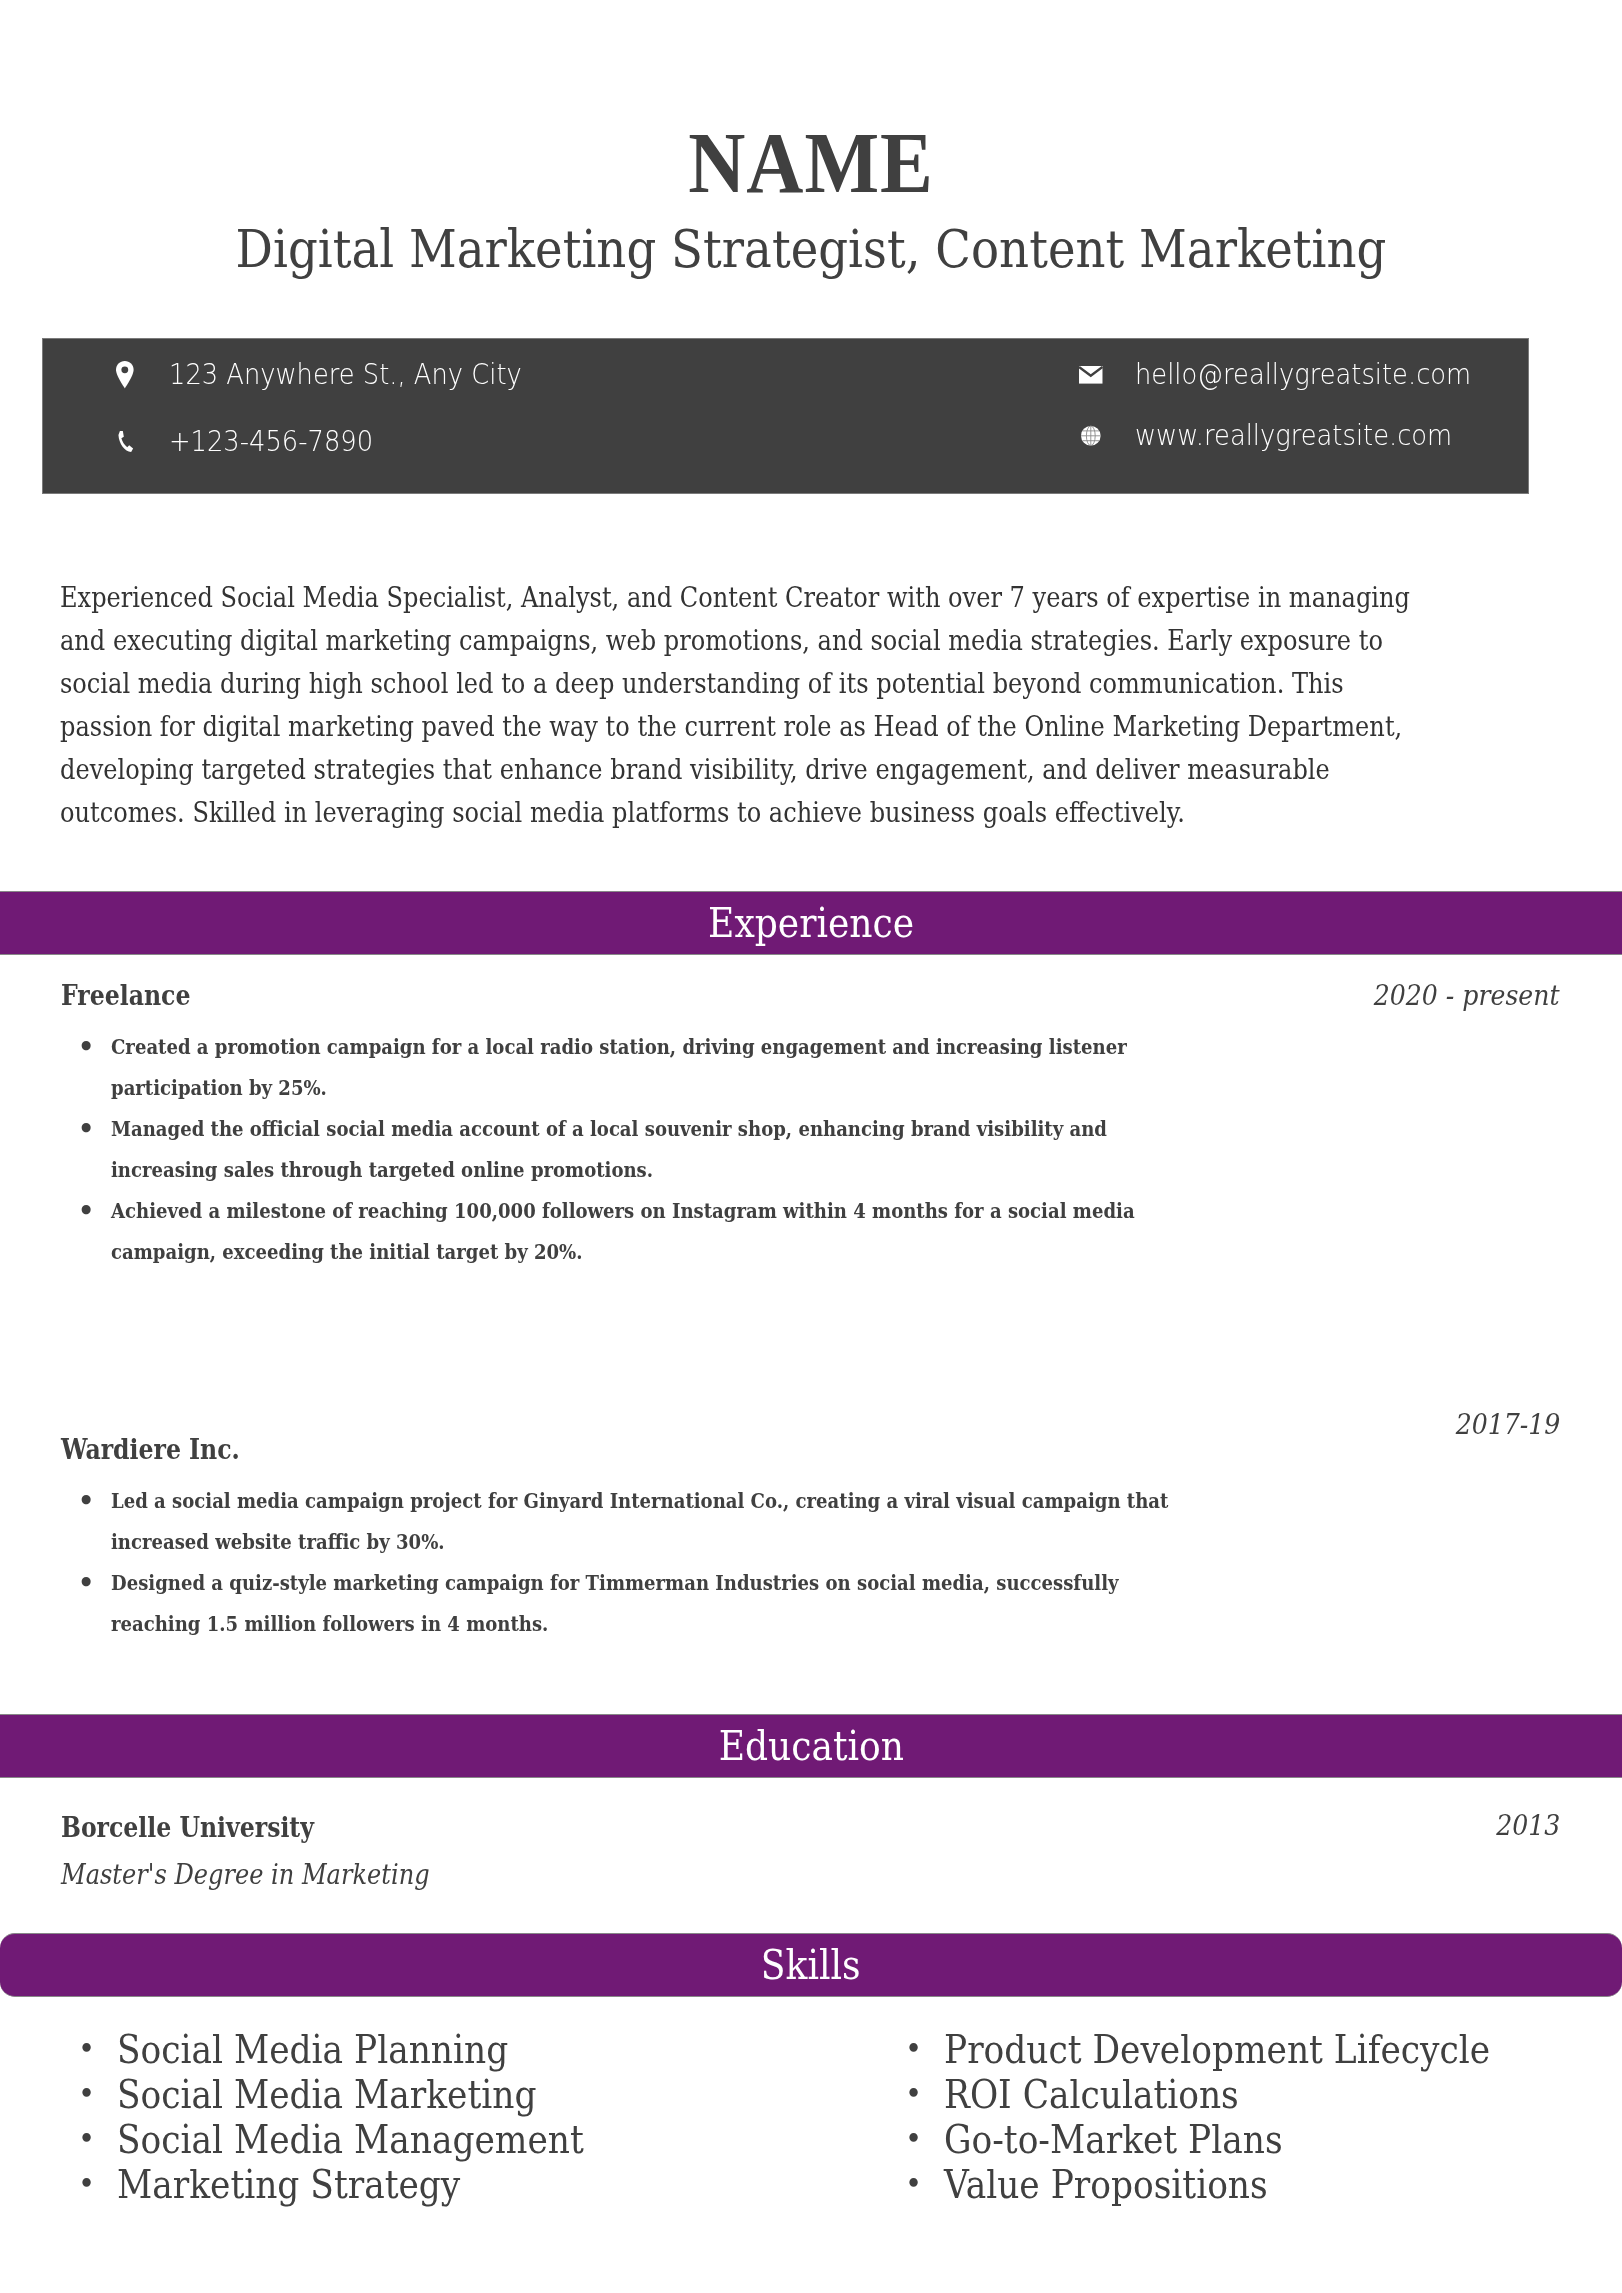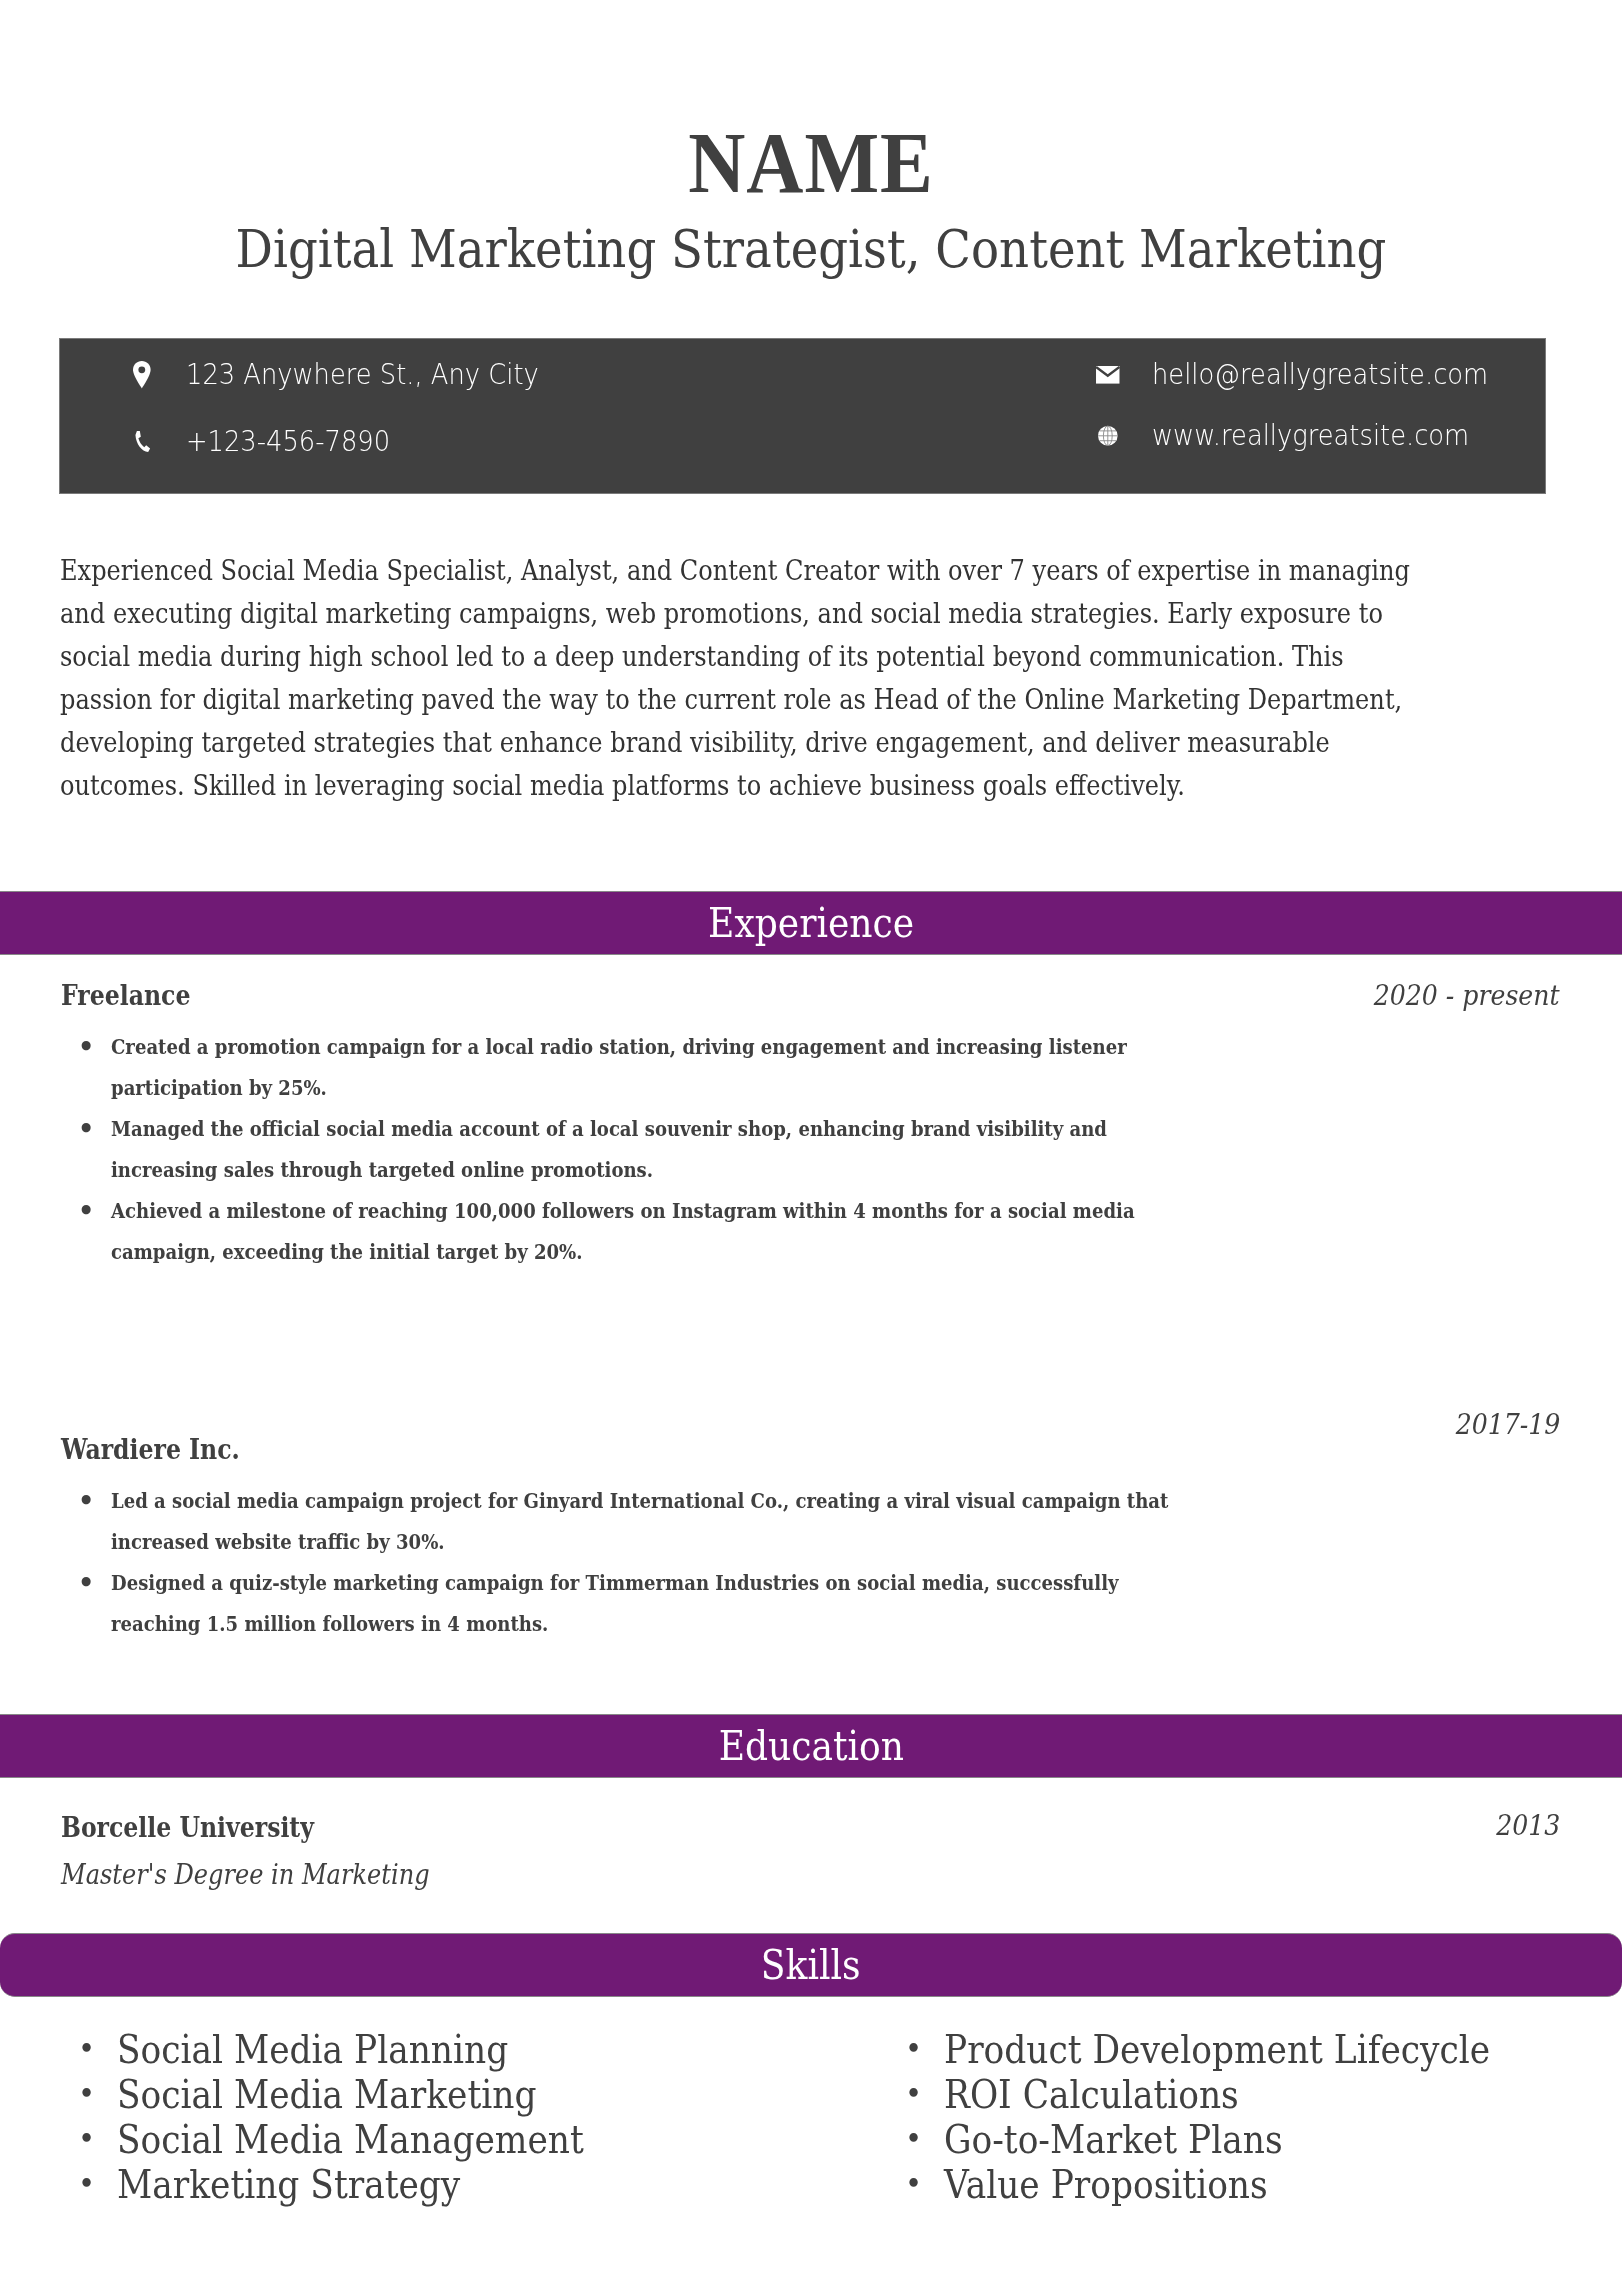--- a/index.html
+++ b/index.html
@@ -2,30 +2,30 @@
 <html><head>
 <meta charset="utf-8">
 <style>
   * { box-sizing: border-box; margin: 0; padding: 0; }
   html, body { width: 1622px; height: 2294px; background: #ffffff; }
   body { position: relative; color: #404040; font-family: "DejaVu Serif", "Liberation Serif", serif; overflow: hidden; }
 
   .name { position: absolute; top: 120px; left: 0; width: 1622px; text-align: center; font-family: "Liberation Serif", "DejaVu Serif", serif; font-size: 86px; font-weight: bold; color: #404040; letter-spacing: 1px; line-height: 1; transform: scaleX(0.92); }
   .role { position: absolute; top: 222px; left: 0; width: 1622px; text-align: center; font-family: "DejaVu Serif", "Liberation Serif", serif; font-size: 53px; color: #404040; line-height: 1; transform: scaleX(0.88); }
 
-  .contact-bar { position: absolute; left: 59px; top: 338px; width: 1487px; height: 156px; background: #404040; border: 1px solid #7a7a7a; }
+  .contact-bar { position: absolute; left: 42px; top: 338px; width: 1487px; height: 156px; background: #404040; border: 1px solid #7a7a7a; }
   .contact-item { position: absolute; display: flex; align-items: center; color: #ffffff; font-family: "DejaVu Sans", "Liberation Sans", sans-serif; font-weight: 300; font-size: 28px; line-height: 1; }
   .contact-item .icon { width: 25.5px; height: 29px; display: inline-flex; align-items: center; justify-content: center; margin-right: 31px; }
   .contact-item .txt { transform: scaleX(0.92); transform-origin: left center; white-space: nowrap; }
   .ci-address { left: 69px; top: 21.6px; }
   .ci-phone { left: 69px; top: 88px; }
   .ci-email { left: 1035px; top: 21.6px; text-align: right; }
   .ci-web { left: 1035px; top: 82px; }
 
-  .summary { position: absolute; left: 60px; top: 549px; width: 1509px; font-size: 28px; line-height: 43px; color: #333333; font-family: "DejaVu Serif", "Liberation Serif", serif; }
+  .summary { position: absolute; left: 60px; top: 576px; width: 1509px; font-size: 28px; line-height: 43px; color: #333333; font-family: "DejaVu Serif", "Liberation Serif", serif; }
   .summary span { display: block; white-space: nowrap; transform: scaleX(0.86); transform-origin: left center; }
 
   .section-band { position: absolute; left: 0; width: 1622px; height: 64px; background: #701a75; border-top: 1px solid #888; border-bottom: 1px solid #888; display: flex; align-items: center; justify-content: center; }
   .section-band .title { color: #ffffff; font-family: "DejaVu Serif", "Liberation Serif", serif; font-size: 41px; transform: scaleX(0.88); line-height: 1; }
   .band-exp { top: 891px; }
   .band-edu { top: 1714px; }
   .band-skills { top: 1933px; border-radius: 15px; }
 
   .org { position: absolute; left: 61px; font-size: 27.4px; font-weight: bold; color: #404040; font-family: "DejaVu Serif", "Liberation Serif", serif; transform: scaleX(0.86); transform-origin: left center; white-space: nowrap; line-height: 1; }
   .date { position: absolute; right: 62px; font-size: 28px; font-style: italic; color: #404040; font-family: "DejaVu Serif", "Liberation Serif", serif; transform: scaleX(0.9); transform-origin: right center; white-space: nowrap; line-height: 1; }

